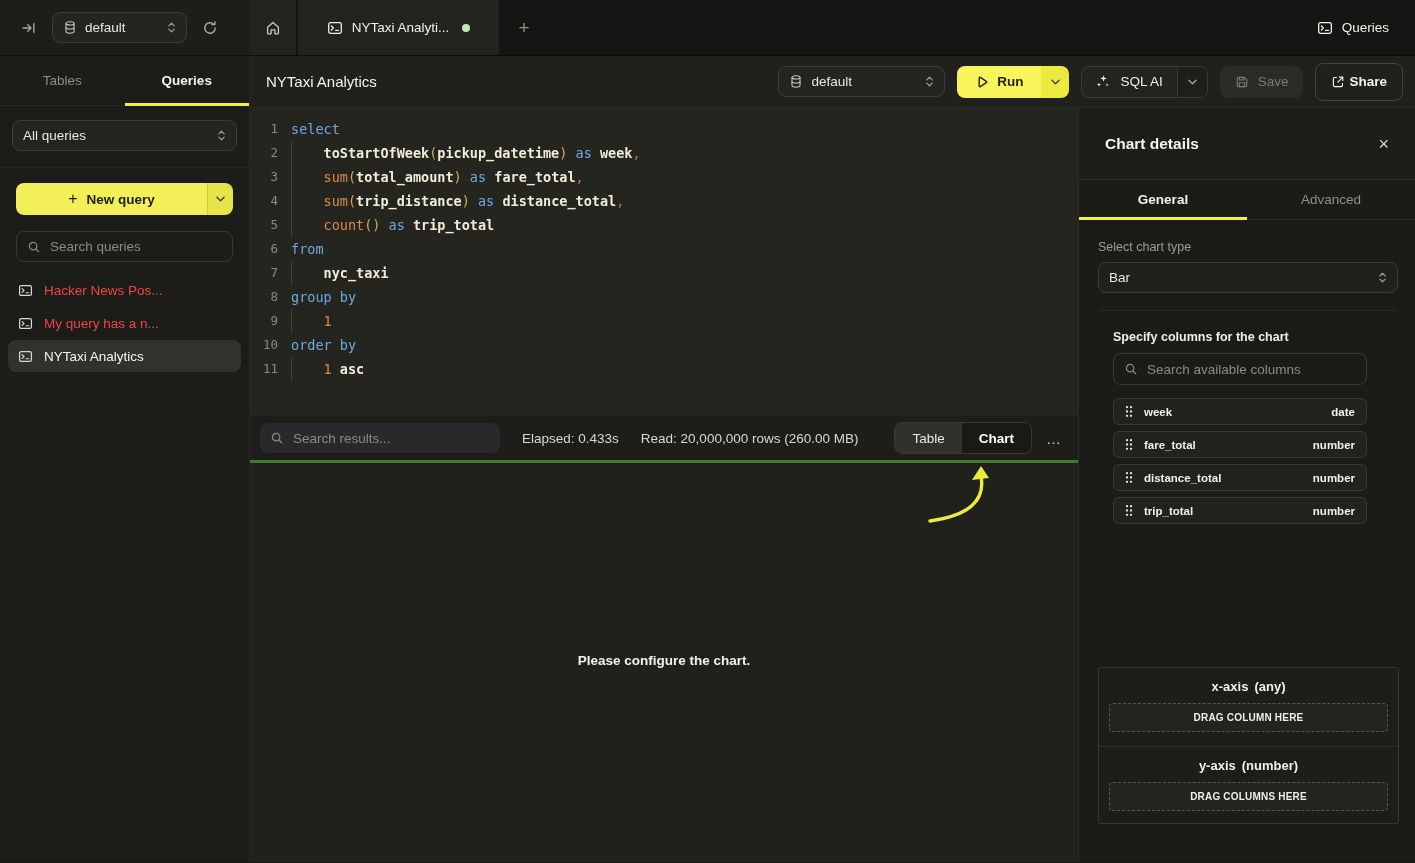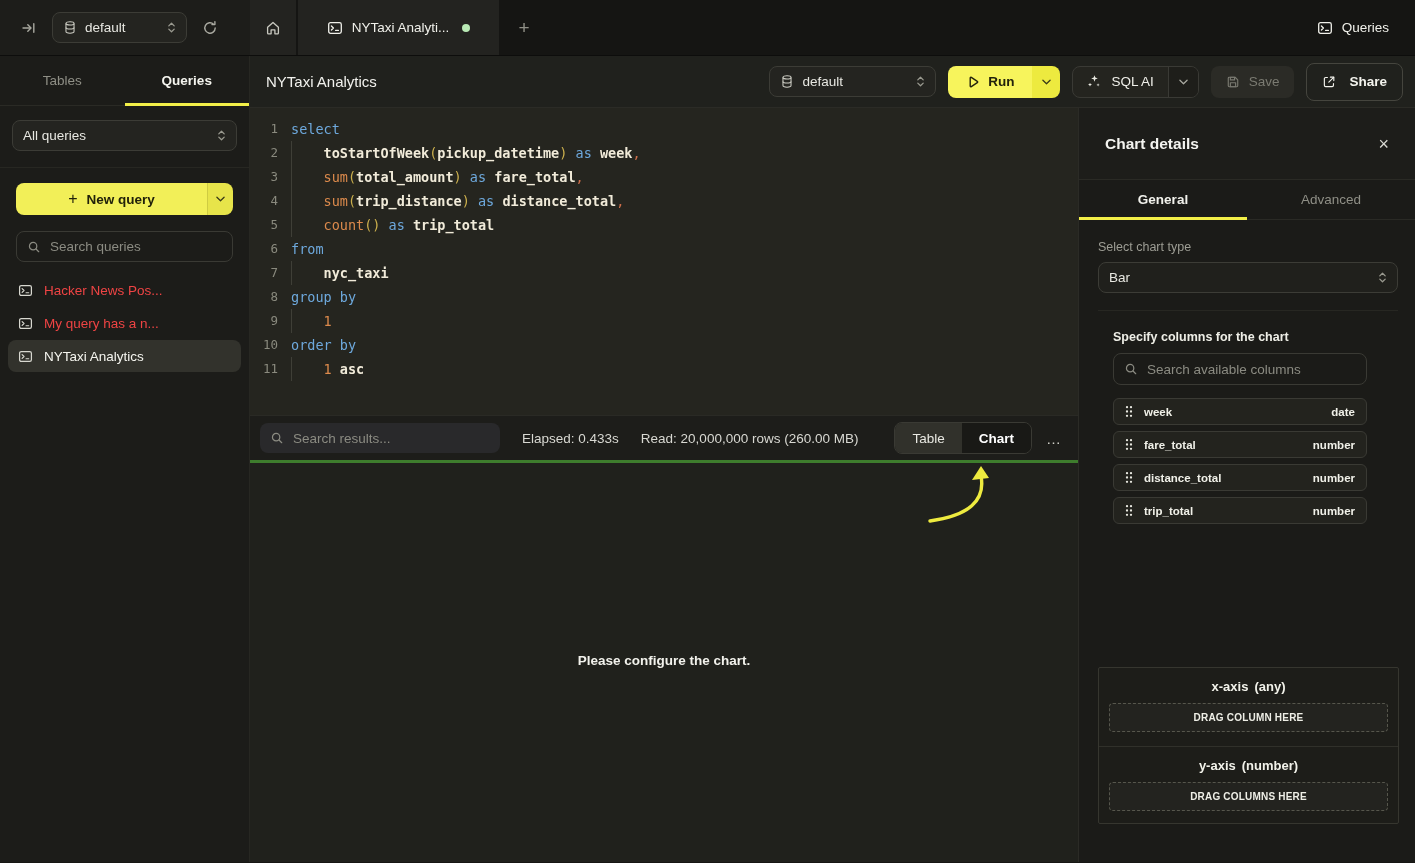--- a/index.html
+++ b/index.html
@@ -54,21 +54,21 @@
   .main-header { height:52px; flex:none; background:#20211d; border-bottom:1px solid #2b2b26; display:flex; align-items:center; padding:0 12px 0 16px; gap:12px; }
   .doc-title { font-size:15px; font-weight:500; color:#f2f2ee; margin-right:auto; }
   .hdr-db { width:167px; background:#242420; }
   .btn-run { display:flex; height:32px; border-radius:8px; overflow:hidden; cursor:pointer; }
   .btn-run .main-part { width:84px; background:#f7f45c; display:flex; align-items:center; justify-content:center; gap:8px; color:#22220c; font-weight:600; }
   .btn-run .chev-part { width:28px; background:#edea3f; display:flex; align-items:center; justify-content:center; color:#3a3a18; }
   .btn-sqlai { display:flex; height:32px; border:1px solid #3a3a35; border-radius:8px; overflow:hidden; background:#24241f; cursor:pointer; }
   .btn-sqlai .main-part { display:flex; align-items:center; gap:9px; padding:0 14px; color:#f0f0ea; font-weight:500; }
   .btn-sqlai .chev-part { width:30px; display:flex; align-items:center; justify-content:center; border-left:1px solid #3a3a35; color:#a9a9a0; background:#1e1e1a; }
   .btn-save { display:flex; align-items:center; gap:9px; height:32px; padding:0 15px; border-radius:8px; background:#2b2b26; color:#7a7a71; font-weight:500; cursor:default; }
-  .btn-share { display:flex; align-items:center; gap:13px; height:38px; padding:0 15px; border:1px solid #45453e; border-radius:8px; color:#f4f4ee; font-weight:600; cursor:pointer; }
+  .btn-share { display:flex; align-items:center; gap:4px; height:38px; padding:0 15px; border:1px solid #45453e; border-radius:8px; color:#f4f4ee; font-weight:600; cursor:pointer; }
 
   
   .main-body { flex:1; display:flex; min-height:0; }
   .workspace { width:828px; flex:none; display:flex; flex-direction:column; }
   .editor { height:307px; flex:none; background:#25251f; padding-top:9px; font-family:"DejaVu Sans Mono", monospace; font-size:13.5px; overflow:hidden; cursor:text; }
   .code-line { display:flex; line-height:24px; white-space:pre; }
   .ln { width:28px; text-align:right; color:#8a8a7e; font-size:12.5px; flex:none; margin-right:13px; }
   .tk-kw { color:#6ea9dd; }
   .tk-fn { color:#dc8a4c; }
   .tk-num { color:#dc8a4c; }

